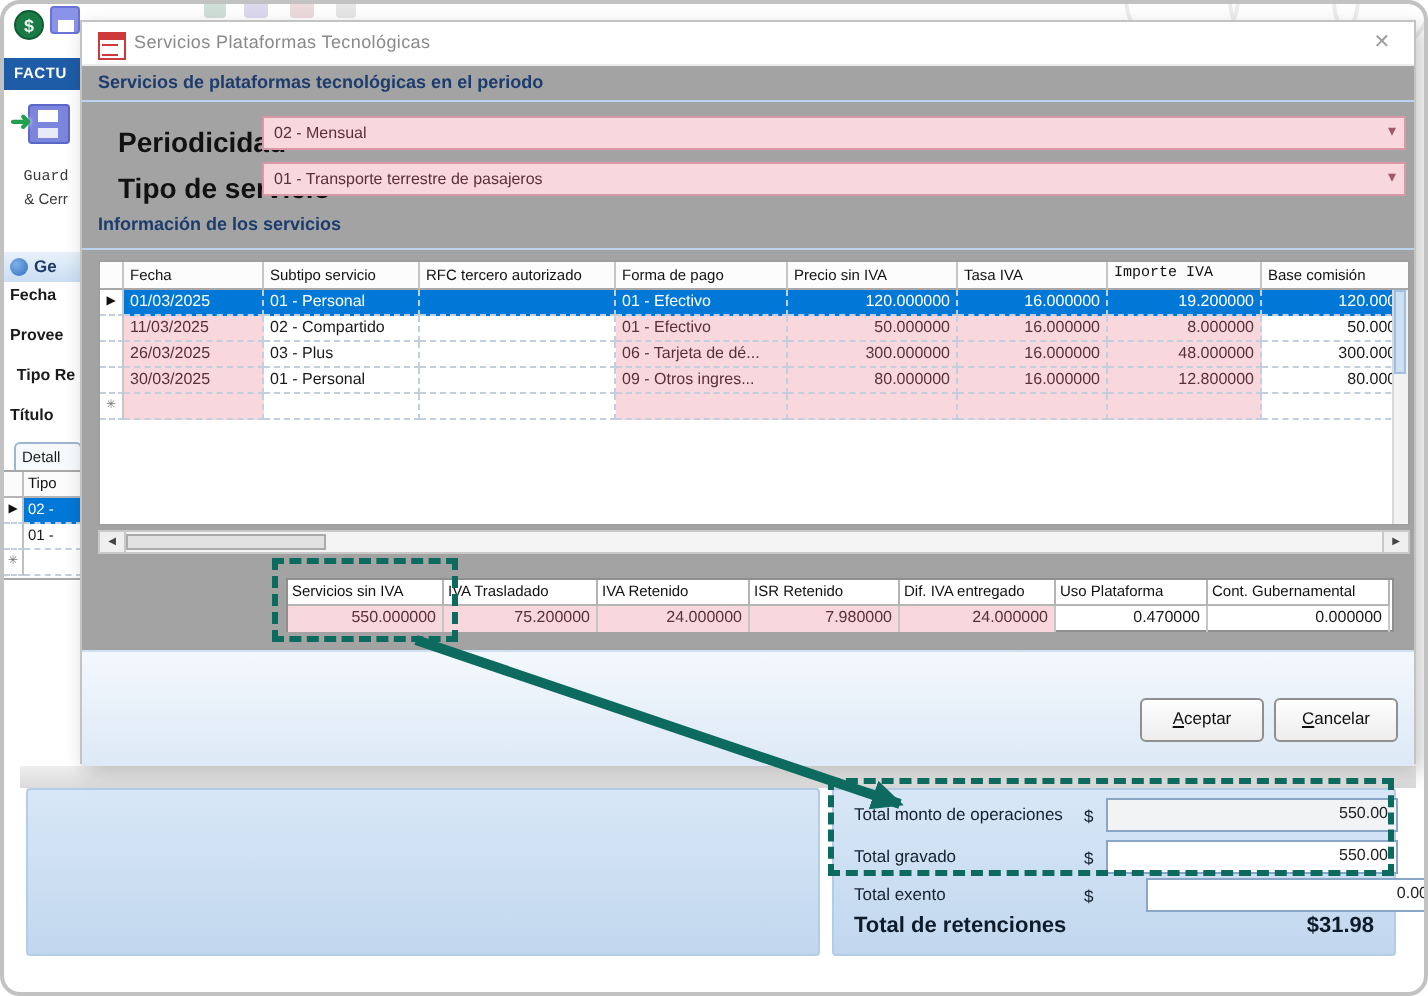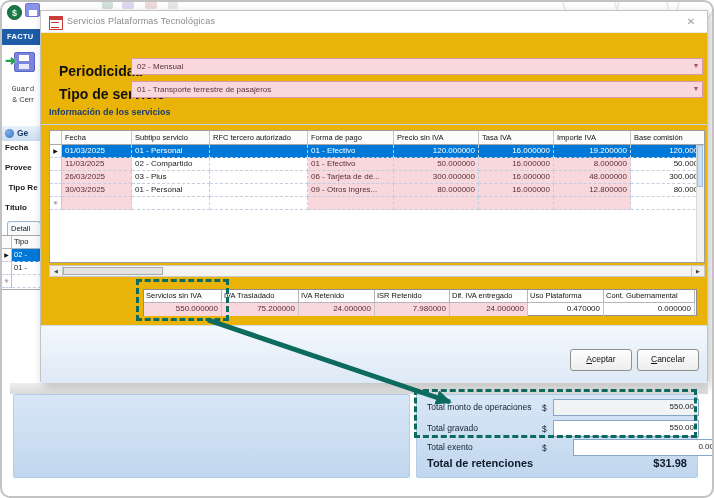--- a/index.html
+++ b/index.html
@@ -48,21 +48,21 @@
   .right-panel{left:414px;top:392px;width:282px;height:84px;}
   .tp-label{position:absolute;left:10px;font-size:8.5px;color:#14202e;white-space:nowrap;}
   .tp-cur{position:absolute;left:125px;font-size:8.5px;color:#14202e;}
   .tp-input{position:absolute;left:136px;width:140px;height:15px;border:1px solid #89a6c6;background:#fff;
     font-size:8px;text-align:right;line-height:13px;padding-right:4px;color:#222;}
   .tp-input.ro{background:#f1f3f5;}
   .tp-total{position:absolute;left:10px;font-size:11px;font-weight:bold;color:#0d1b2a;}
   .tp-total-val{position:absolute;right:10px;font-size:11px;font-weight:bold;color:#0d1b2a;}
 
   
-  .dialog{left:38px;top:8px;width:668px;height:372px;background:#eab308;border:1px solid #c3c3c3;
+  .dialog{left:38px;top:8px;width:668px;height:372px;background:#a3a3a3;border:1px solid #c3c3c3;
     box-shadow:3px 4px 10px rgba(0,0,0,.22);z-index:10;}
   .dlg-titlebar{left:0;top:0;width:100%;height:22px;background:#fff;border-bottom:1px solid #ececec;}
   .dlg-icon{position:absolute;left:8px;top:5px;width:12px;height:12px;border:1px solid #cc3a3a;background:#fff;}
   .dlg-icon:before{content:"";position:absolute;left:0;top:0;width:100%;height:3px;background:#cc3a3a;}
   .dlg-icon:after{content:"";position:absolute;left:1px;top:5px;width:8px;height:4px;
     border-top:1px solid #cc3a3a;border-bottom:1px solid #cc3a3a;}
   .dlg-title{position:absolute;left:26px;top:5px;font-size:9px;color:#8a8a8a;letter-spacing:.2px;}
   .dlg-close{position:absolute;right:6px;top:2px;width:20px;height:18px;text-align:center;line-height:18px;
     font-size:10px;color:#9c9c9c;cursor:default;}
   .dlg-subtitle-strip{left:0;top:22px;width:100%;height:18px;border-bottom:1px solid #bcd4ee;}
@@ -182,20 +182,23 @@
     <div class="tp-total" style="top:62px;">Total de retenciones</div>
     <div class="tp-total-val" style="top:62px;">$31.98</div>
   </div>
 
   <div class="abs dialog">
     <div class="abs dlg-titlebar">
       <div class="dlg-icon"></div>
       <div class="dlg-title nowrap">Servicios Plataformas Tecnológicas</div>
       <div class="dlg-close">✕</div>
     </div>
+    <div class="abs dlg-subtitle-strip">
+      <div class="dlg-subtitle nowrap">Servicios de plataformas tecnológicas en el periodo</div>
+    </div>
 
     <div class="abs fld-label" style="left:18px;top:52px;">Periodicidad</div>
     <div class="abs combo" style="top:47px;">
       <div class="val nowrap">02 - Mensual</div>
       <div class="arr">▾</div>
     </div>
     <div class="abs fld-label" style="left:18px;top:75px;">Tipo de servicio</div>
     <div class="abs combo" style="top:70px;">
       <div class="val nowrap">01 - Transporte terrestre de pasajeros</div>
       <div class="arr">▾</div>
@@ -206,21 +209,21 @@
 
     <div class="abs grid">
       <div class="g-hrow">
           <div class="gh-cell" style="width: 12px;"></div>
           <div class="gh-cell" style="width: 70px;">Fecha</div>
           <div class="gh-cell" style="width: 78px;">Subtipo servicio</div>
           <div class="gh-cell" style="width: 98px;">RFC tercero autorizado</div>
           <div class="gh-cell" style="width: 86px;">Forma de pago</div>
           <div class="gh-cell" style="width: 85px;">Precio sin IVA</div>
           <div class="gh-cell" style="width: 75px;">Tasa IVA</div>
-          <div class="gh-cell" style="width: 77px;">Importe IVA</div>
+          <div class="gh-cell" style="width: 77px; font-family: Liberation Mono, monospace;">Importe IVA</div>
           <div class="gh-cell" style="width: 80px;">Base comisión</div>
         </div>
       <div>
           <div class="g-row">
             <div class="g-sel" style="width: 12px;">▶</div>
             <div class="g-cell sel" style="width: 70px;">01/03/2025</div>
             <div class="g-cell sel" style="width: 78px;">01 - Personal</div>
             <div class="g-cell sel" style="width: 98px;"></div>
             <div class="g-cell sel" style="width: 86px;">01 - Efectivo</div>
             <div class="g-cell sel num" style="width: 85px;">120.000000</div>

